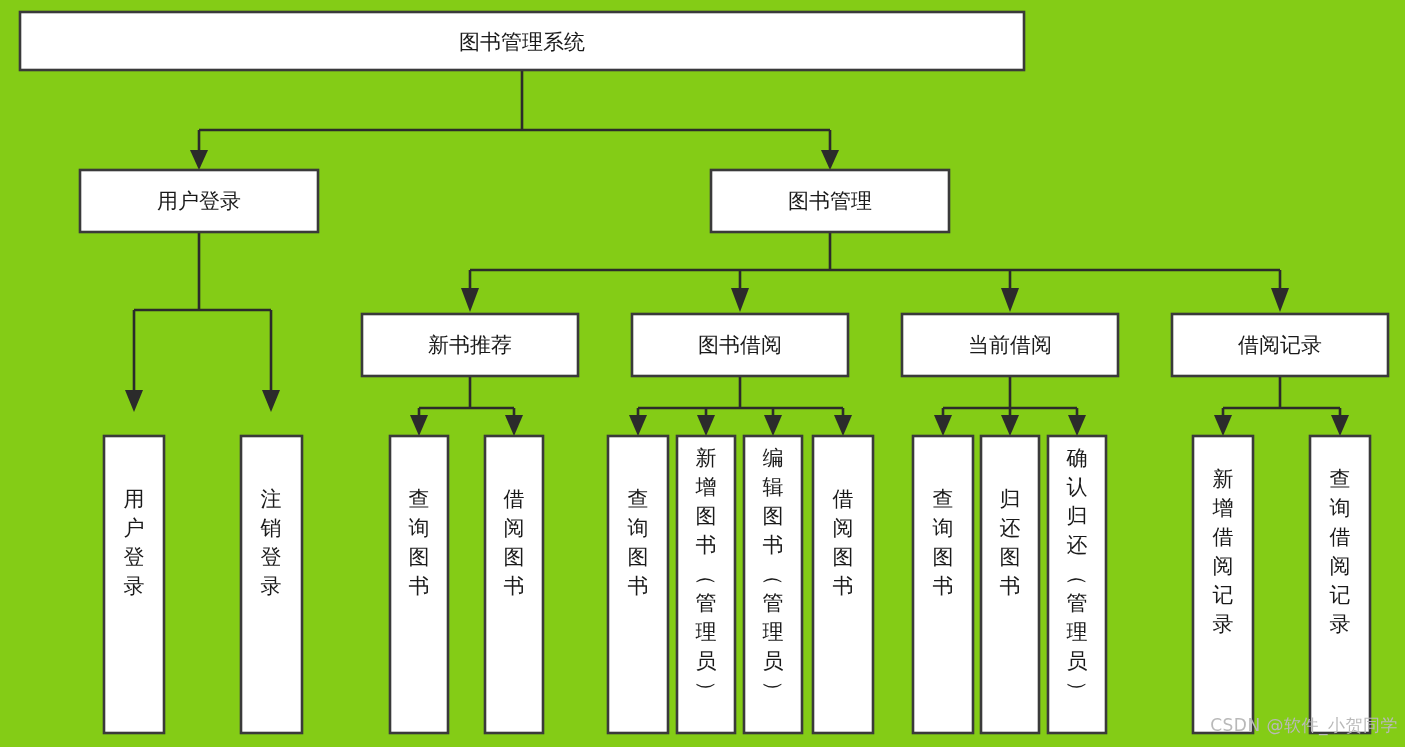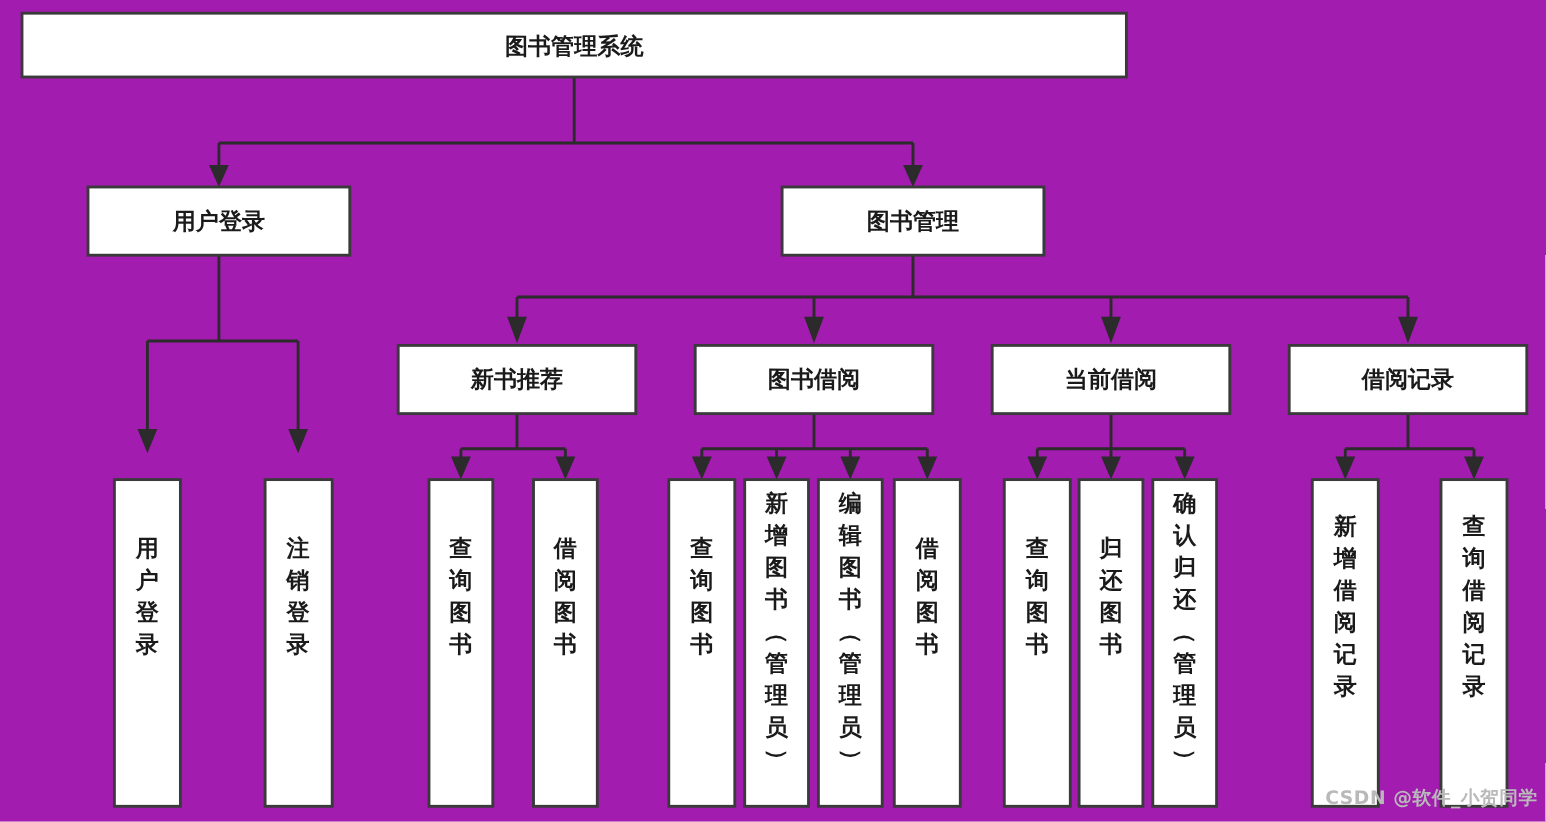--- a/index.html
+++ b/index.html
@@ -8,23 +8,22 @@
     padding: 0;
     background: #ffffff;
   }
   body {
     font-family: "DejaVu Sans", "Liberation Sans", sans-serif;
   }
   #diagram-root {
     position: relative;
     width: 1405px;
     height: 747px;
-    background: #a21caf;
+    background: #84cc16;
     overflow: hidden;
-    font-weight: bold;
   }
   svg.diagram-canvas {
     position: absolute;
     top: 0;
     left: 0;
     width: 1405px;
     height: 747px;
     display: block;
   }
   .node-box {

